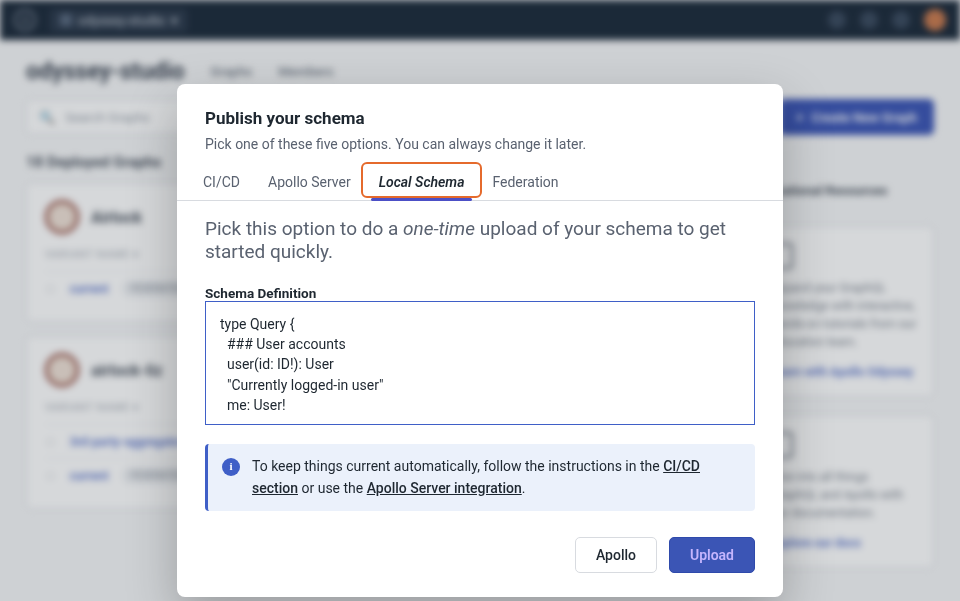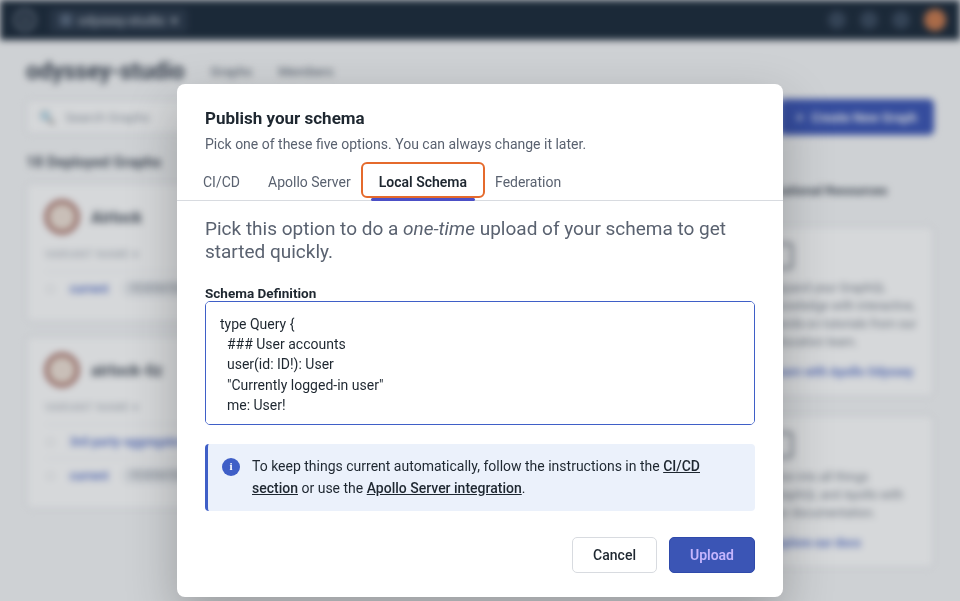--- a/index.html
+++ b/index.html
@@ -113,37 +113,37 @@
 
   .tabs{
     display:flex;gap:0;border-bottom:1px solid var(--border);
     margin:0 -28px 16px -28px;padding:0 12px;
   }
   .tabs .tab{
     padding:10px 14px;font-size:14px;color:var(--text-muted);
     cursor:pointer;position:relative;
   }
   .tabs .tab.active{
-    color:var(--text);font-weight:600;
+    color:var(--text);font-weight:600;font-style:italic;
   }
   .tab-hl{
     position:absolute;border:2px solid var(--orange);border-radius:6px;
     inset:-2px -4px 2px -4px;pointer-events:none;
   }
   .tab-ul{
     position:absolute;left:6px;right:6px;bottom:-1px;height:3px;
     background:var(--indigo-underline);border-radius:2px;
   }
 
   .desc{color:var(--text-muted);font-size:19px;margin-bottom:22px}
   .desc em{font-style:italic}
   .label{font-size:13.5px;font-weight:700;}
 
   .schema-ta{
-    width:100%;min-height:124px;border:1.5px solid var(--blue);border-radius:5px;
+    width:100%;min-height:124px;border:1.5px solid var(--blue);border-radius:0;
     padding:12px 14px;font-family:inherit;font-size:14px;line-height:1.45;
     color:var(--text);resize:none;white-space:pre;outline:none;
   }
 
   .info{
     margin-top:16px;background:var(--info-bg);border-left:3px solid var(--info-border);
     border-radius:4px;padding:12px 14px;display:flex;gap:12px;align-items:flex-start;
     font-size:14px;color:var(--text);line-height:1.55;
   }
   .info .i{
@@ -300,17 +300,17 @@
   me: User!</textarea>
 
     <div class="info">
       <div class="i">i</div>
       <div>
         <span>To keep things current automatically, follow the instructions in the </span><a href="#">CI/CD section</a><span> or use the </span><a href="#">Apollo Server integration</a><span>.</span>
       </div>
     </div>
 
     <div class="actions">
-      <div class="btn secondary">Cancel</div>
+      <div class="btn secondary">Apollo</div>
       <div class="btn primary">Upload</div>
     </div>
   </div>
 </div>
 
 </body></html>

